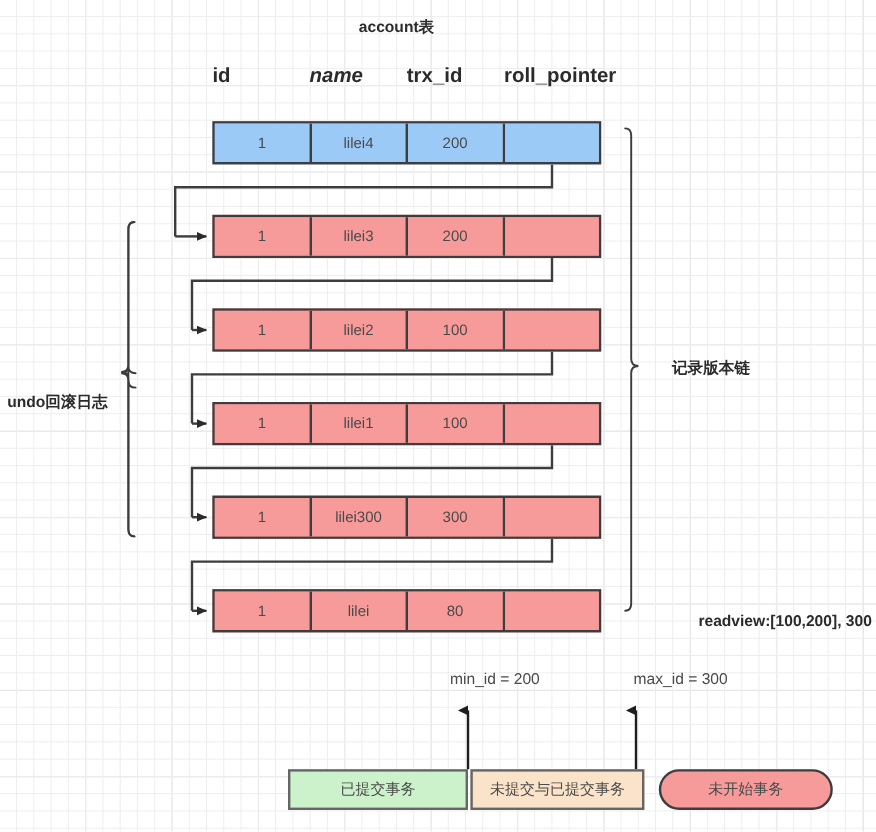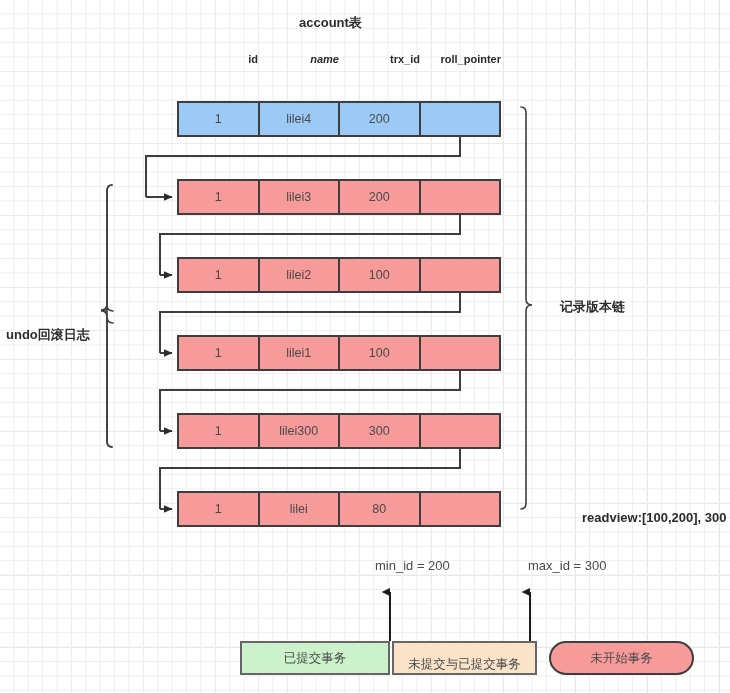--- a/index.html
+++ b/index.html
@@ -46,24 +46,24 @@
     line-height: 1;
   }
 
   .title-lbl {
     font-size: 13px;
     font-weight: bold;
     color: #2b2b2b;
   }
 
   .col-head {
-    font-size: 11px;
+    font-size: 17px;
     font-weight: bold;
     color: #2b2b2b;
-    text-align: right;
+    text-align: left;
   }
 
   .side-lbl {
     font-size: 13px;
     font-weight: bold;
     color: #2b2b2b;
   }
 
   .plain-lbl {
     font-size: 13px;
@@ -102,21 +102,21 @@
     height: 34px;
     display: flex;
     align-items: center;
     justify-content: center;
     font-size: 12.5px;
     color: #4a4a4a;
     border: 2px solid #666666;
     box-sizing: border-box;
   }
   .legend-green  { background: #ccf2cc; }
-  .legend-orange { background: #fae3c8; align-items: flex-end; }
+  .legend-orange { background: #fae3c8; }
   .legend-red    { background: #f79a9a; border-color: #3d3d3d; border-radius: 17px; }
 </style>
 </head>
 <body>
 
 <div id="canvas">
 
   <svg id="wires" viewBox="0 0 730 693" width="730" height="693">
     <defs>
       <marker id="arrowRight" markerWidth="9" markerHeight="9" refX="8" refY="4.5" orient="auto" markerUnits="userSpaceOnUse">

